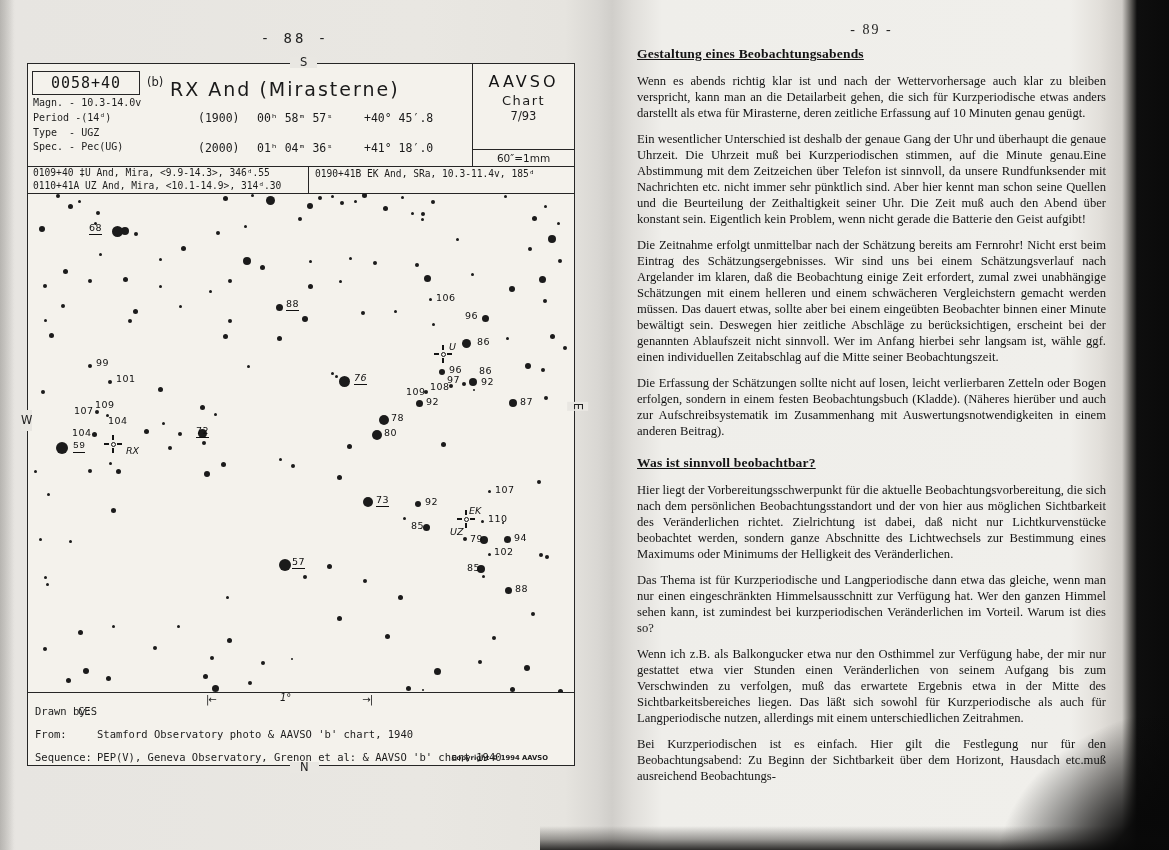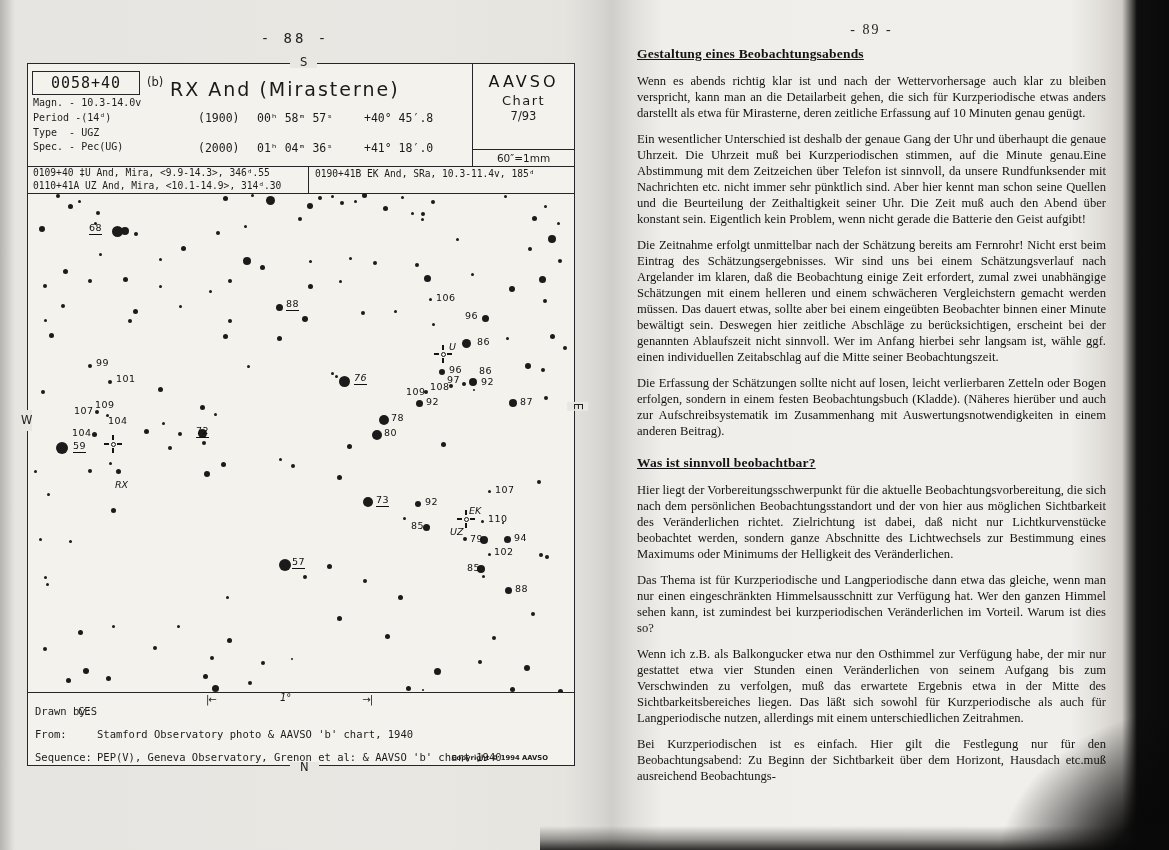--- a/index.html
+++ b/index.html
@@ -295,21 +295,21 @@
         <div class="cs-label" style="left: 68px; top: 164px;">99</div>
         <div class="cs-dot" style="left: 80px; top: 186px; width: 4px; height: 4px;"></div>
         <div class="cs-label" style="left: 88px; top: 180px;">101</div>
         <div class="cs-label" style="left: 67px; top: 206px;">109</div>
         <div class="cs-dot" style="left: 67px; top: 216px; width: 4px; height: 4px;"></div>
         <div class="cs-label" style="left: 46px; top: 212px;">107</div>
         <div class="cs-label" style="left: 80px; top: 222px;">104</div>
         <div class="cs-dot" style="left: 63.5px; top: 237.5px; width: 5px; height: 5px;"></div>
         <div class="cs-label" style="left: 44px; top: 234px;">104</div>
         <div class="cs-dot" style="left: 28px; top: 248px; width: 12px; height: 12px;"></div>
-        <div class="cs-label u" style="left: 45px; top: 247px;">59</div>
+        <div class="cs-label u" style="left: 45px; top: 247px; font-family: Liberation Mono, monospace;">59</div>
         <div class="cs-dot" style="left: 169.5px; top: 234.5px; width: 9px; height: 9px;"></div>
         <div class="cs-label u" style="left: 168px; top: 232px;">72</div>
         <div class="cs-dot" style="left: 310.5px; top: 181.5px; width: 11px; height: 11px;"></div>
         <div class="cs-label u" style="left: 326px; top: 179px; font-style: italic;">76</div>
         <div class="cs-dot" style="left: 400.5px; top: 103.5px; width: 3px; height: 3px;"></div>
         <div class="cs-label" style="left: 408px; top: 99px;">106</div>
         <div class="cs-dot" style="left: 453.5px; top: 120.5px; width: 7px; height: 7px;"></div>
         <div class="cs-label" style="left: 437px; top: 117px;">96</div>
         <div class="cs-dot" style="left: 433.5px; top: 144.5px; width: 9px; height: 9px;"></div>
         <div class="cs-label" style="left: 449px; top: 143px;">86</div>
@@ -352,21 +352,21 @@
         <div class="cs-label" style="left: 439px; top: 369px;">85</div>
         <div class="cs-dot" style="left: 476.5px; top: 392.5px; width: 7px; height: 7px;"></div>
         <div class="cs-label" style="left: 487px; top: 390px;">88</div>
         <div class="cs-dot" style="left: 251px; top: 365px; width: 12px; height: 12px;"></div>
         <div class="cs-label u" style="left: 264px; top: 363px;">57</div>
         <div class="var-circle" style="left: 82.5px; top: 247.5px;"></div>
         <div class="var-dash" style="left: 76px; top: 249.4px; width: 5px; height: 1.2px;"></div>
         <div class="var-dash" style="left: 89px; top: 249.4px; width: 5px; height: 1.2px;"></div>
         <div class="var-dash" style="left: 84.4px; top: 241px; width: 1.2px; height: 5px;"></div>
         <div class="var-dash" style="left: 84.4px; top: 254px; width: 1.2px; height: 5px;"></div>
-        <div class="var-label" style="left: 87px; top: 252px; margin-top: 34px;">RX</div>
+        <div class="var-label" style="left: 98px; top: 252px;">RX</div>
         <div class="var-circle" style="left: 412.5px; top: 157.5px;"></div>
         <div class="var-dash" style="left: 406px; top: 159.4px; width: 5px; height: 1.2px;"></div>
         <div class="var-dash" style="left: 419px; top: 159.4px; width: 5px; height: 1.2px;"></div>
         <div class="var-dash" style="left: 414.4px; top: 151px; width: 1.2px; height: 5px;"></div>
         <div class="var-dash" style="left: 414.4px; top: 164px; width: 1.2px; height: 5px;"></div>
         <div class="var-label" style="left: 421px; top: 148px;">U</div>
         <div class="var-circle" style="left: 435.5px; top: 322.5px;"></div>
         <div class="var-dash" style="left: 429px; top: 324.4px; width: 5px; height: 1.2px;"></div>
         <div class="var-dash" style="left: 442px; top: 324.4px; width: 5px; height: 1.2px;"></div>
         <div class="var-dash" style="left: 437.4px; top: 316px; width: 1.2px; height: 5px;"></div>

